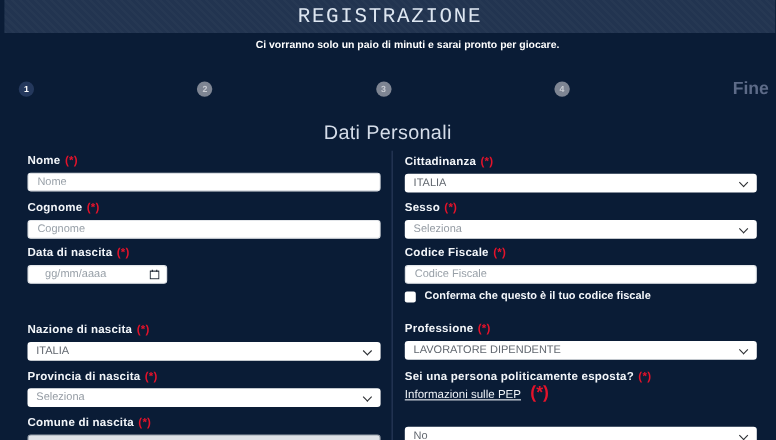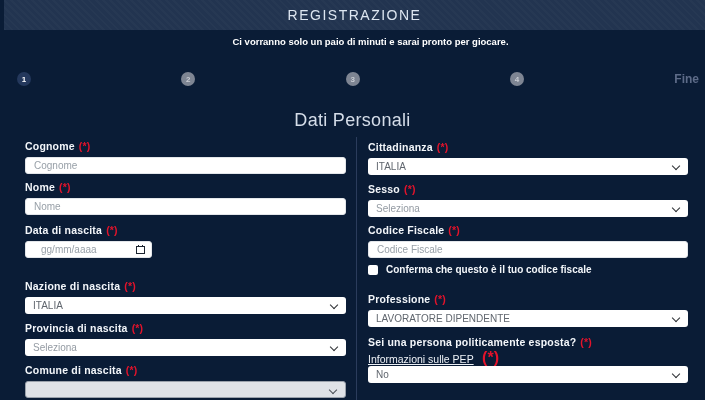--- a/index.html
+++ b/index.html
@@ -11,40 +11,40 @@
     overflow: hidden;
   }
   
   .header-bar {
     position: absolute; left: 4px; right: 0; top: 0; height: 30px;
     background: #223450;
     background-image: repeating-linear-gradient(45deg, rgba(255,255,255,0.02) 0 2px, transparent 2px 5px);
     display: flex; align-items: center; justify-content: center;
   }
   .header-title {
-    color: #dde6f1; font-size: 14px; letter-spacing: 1.5px; font-weight: 500;
+    color: #dde6f1; font-size: 19px; letter-spacing: 1.5px; font-weight: 500; font-family: Liberation Mono, monospace;
   }
   .subtitle {
     position: absolute; top: 36px; left: 0; right: 0;
     text-align: center; color: #ffffff; font-size: 9.5px; font-weight: 700; padding-left: 36px;
   }
   
   .steps {
     position: absolute; top: 72px; left: 0; right: 0;
     display: flex; align-items: center; justify-content: space-between;
     padding: 0 6px 0 17px;
   }
   .step-circle {
     width: 14px; height: 14px; border-radius: 50%;
     display: flex; align-items: center; justify-content: center;
     font-size: 8px; font-weight: 700;
   }
   .step-circle.active { background: #24385c; color: #ffffff; }
   .step-circle.inactive { background: #7e8593; color: #c9ccd3; }
-  .step-final { color: #5d6b88; font-size: 12px; font-weight: 700; }
+  .step-final { color: #5d6b88; font-size: 16px; font-weight: 700; }
   
   .section-title {
     position: absolute; top: 110px; left: 0; right: 0;
     text-align: center; color: #d5dde9; font-size: 18px; font-weight: 400;
     letter-spacing: 0.3px;
   }
   
   .col-left  { position: absolute; left: 25px;  top: 141px; width: 321px; }
   .col-right { position: absolute; left: 368px; top: 142px; width: 320px; }
   .v-divider { position: absolute; left: 356px; top: 137px; bottom: 0; width: 1px; background: #2b3c5c; }
@@ -82,25 +82,25 @@
   .cal-icon { position: absolute; right: 7px; top: 4px; }
   
   .check-row { display: flex; align-items: center; height: 11px; margin-bottom: 19px; margin-top: 6px; }
   .checkbox {
     width: 10px; height: 10px; background: #ffffff; border-radius: 2px;
     margin-right: 8px; flex: 0 0 auto; cursor: pointer;
   }
   .check-label { color: #f3f6fa; font-size: 10px; font-weight: 600; }
   
   .pep-question { line-height: 11px; margin-bottom: 4px; margin-top: 0; }
-  .pep-link-row { line-height: 11px; margin-bottom: 1px; }
+  .pep-link-row { line-height: 11px; margin-bottom: 23px; }
   .pep-link { color: #eef2f7; font-size: 10.5px; font-weight: 500; text-decoration: underline; cursor: pointer; }
   .mb8  { margin-bottom: 8px; }
   .mb9  { margin-bottom: 9px; }
-  .mb23 { margin-bottom: 23px; }
+  .mb23 { margin-bottom: 37px; }
   .mb0  { margin-bottom: 0; }
 </style>
 </head>
 <body>
 
 <div class="header-bar">
   <div class="header-title">REGISTRAZIONE</div>
 </div>
 <div class="subtitle">Ci vorranno solo un paio di minuti e sarai pronto per giocare.</div>
 
@@ -111,28 +111,28 @@
   <div class="step-circle inactive">4</div>
   <div class="step-final">Fine</div>
 </div>
 
 <div class="section-title">Dati Personali</div>
 
 <div class="v-divider"></div>
 
 <div class="col-left">
 
+  <div class="field">
+    <span class="field-label"><span>Nome</span><span class="req">(*)</span></span>
+    <input class="text-input" type="text" placeholder="Nome" style="">
+  </div>
+
   <div class="field mb8">
     <span class="field-label"><span>Cognome</span><span class="req">(*)</span></span>
     <input class="text-input" type="text" placeholder="Cognome" style="">
-  </div>
-
-  <div class="field">
-    <span class="field-label"><span>Nome</span><span class="req">(*)</span></span>
-    <input class="text-input" type="text" placeholder="Nome" style="">
   </div>
 
   <div class="field mb23">
     <span class="field-label"><span>Data di nascita</span><span class="req">(*)</span></span>
     <div class="date-wrap">
       <input class="text-input" type="text" placeholder="gg/mm/aaaa" style="">
       <svg class="cal-icon" width="9" height="9" viewBox="0 0 9 9">
         <rect x="0.5" y="1.5" width="8" height="7" fill="none" stroke="#1b2430" stroke-width="1"></rect>
         <line x1="2.5" y1="0" x2="2.5" y2="2" stroke="#1b2430" stroke-width="1"></line>
         <line x1="6.5" y1="0" x2="6.5" y2="2" stroke="#1b2430" stroke-width="1"></line>

